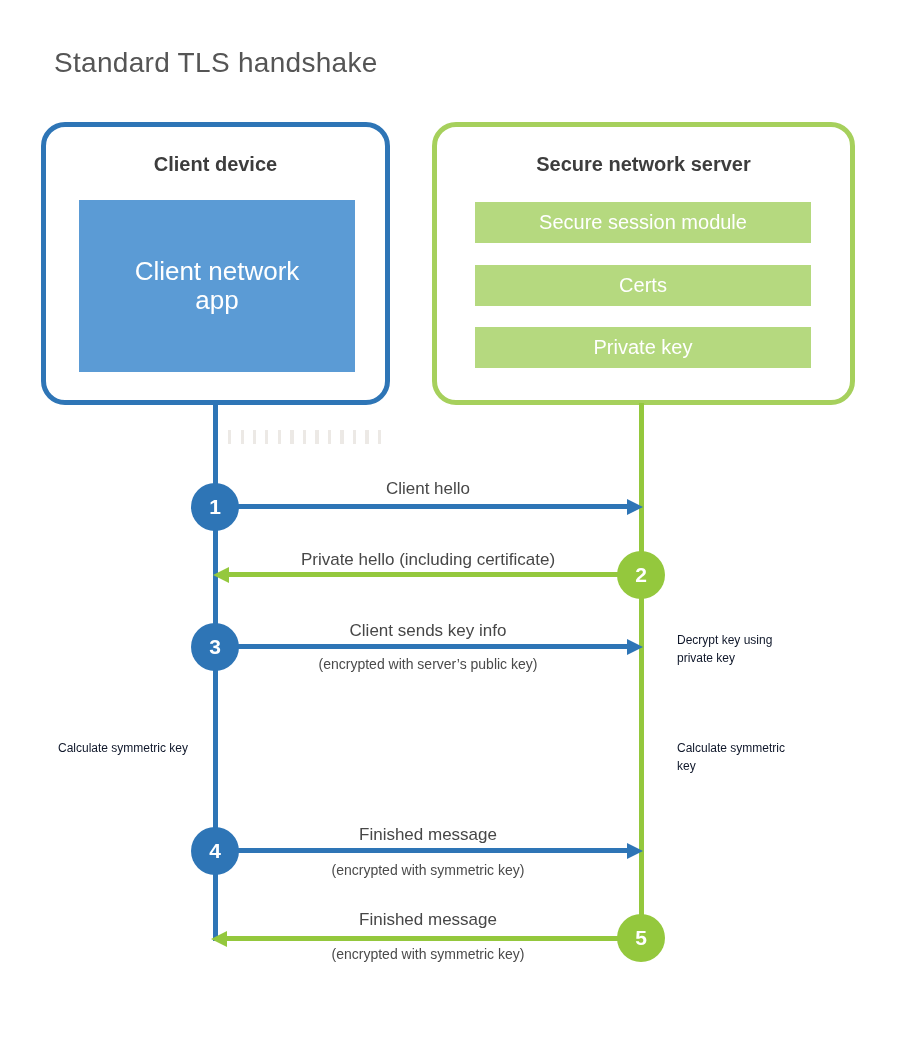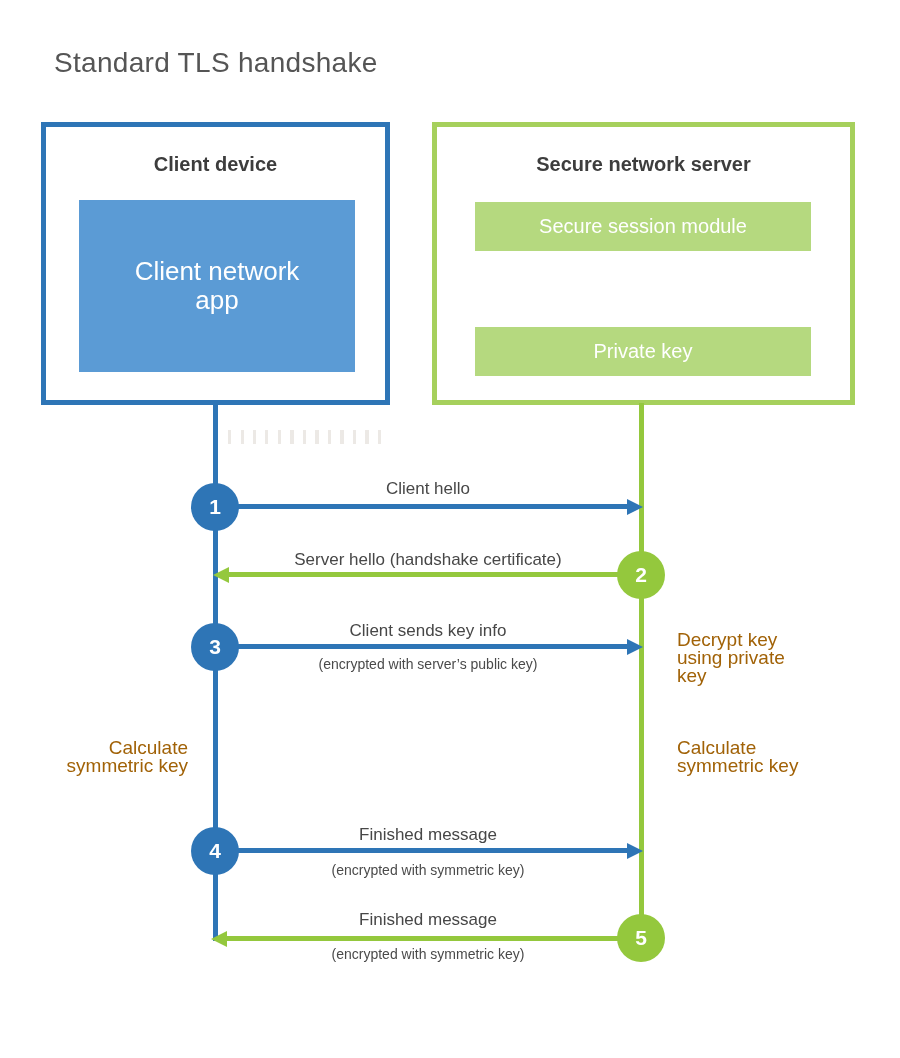--- a/index.html
+++ b/index.html
@@ -5,35 +5,35 @@
   html,body{margin:0;padding:0;background:#ffffff;}
   .canvas{
     position:relative;width:900px;height:1058px;background:#fff;overflow:hidden;
     font-family:"Liberation Sans","DejaVu Sans",sans-serif;
   }
   .title{
     position:absolute;left:37px;top:30px;margin:17px;
     font-size:28px;font-weight:300;letter-spacing:.3px;color:#555;
   }
   
-  .box{position:absolute;top:122px;height:283px;background:#fff;box-sizing:border-box;}
+  .box{position:absolute;top:122px;height:283px;background:#fff;box-sizing:border-box;border-radius:24px;}
   .box-blue{left:41px;width:349px;border:5px solid var(--blue);}
   .box-green{left:432px;width:423px;border:5px solid var(--green-border);}
   .box-heading{
     position:absolute;left:0;right:0;top:26px;text-align:center;
     font-size:20px;font-weight:700;color:#3d3d3d;
   }
   .app-rect{
     position:absolute;left:33px;top:73px;width:276px;height:172px;
     background:var(--blue-fill);color:#fff;font-size:26px;line-height:29px;
     display:flex;align-items:center;justify-content:center;text-align:center;
   }
   .app-rect span{display:block;max-width:185px;}
   .bar{
-    position:absolute;left:38px;width:336px;height:49px;background:var(--green-fill);
+    position:absolute;left:38px;width:336px;height:41px;background:var(--green-fill);
     color:#fff;font-size:20px;display:flex;align-items:center;justify-content:center;text-align:center;
   }
   .bar1{top:75px}.bar2{top:138px}.bar3{top:200px}
   
   .vline{position:absolute;width:5px;top:403px;}
   .vline-blue{left:213px;height:538px;background:var(--blue);}
   .vline-green{left:639px;height:535px;background:var(--green);}
   
   .faint-dashes{
     position:absolute;left:228px;top:430px;width:162px;height:14px;
@@ -66,21 +66,21 @@
     font-size:17px;color:#474747;
   }
   .msg-sub{
     position:absolute;left:228px;width:400px;text-align:center;
     font-size:14px;color:#4a4a4a;
   }
   .m1{top:479px;} .m2{top:550px;} .m3{top:621px;text-align:center;} .ms3{top:656px;}
   .m4{top:825px;} .ms4{top:862px;} .m5{top:910px;} .ms5{top:946px;}
   
   .note{
-    position:absolute;font-size:19px;line-height:18px;color:#a16207;
+    position:absolute;font-size:12px;line-height:18px;color:#0f172a;
   }
   .note-decrypt{left:677px;top:631px;width:130px;text-align:left;}
   .note-calc-left{left:48px;top:739px;width:140px;text-align:right;}
   .note-calc-right{left:677px;top:739px;width:130px;text-align:left;}
 </style>
 </head>
 <body>
 
 <div class="canvas" style="--blue: #2e75b6; --blue-fill: #5b9bd5; --green: #94c83d; --green-border: #a6d05c; --green-fill: #b5d97f;">
 
@@ -89,36 +89,37 @@
   <div class="box box-blue">
     <div class="box-heading">Client device</div>
     <div class="app-rect">
       <span>Client network app</span>
     </div>
   </div>
 
   <div class="box box-green">
     <div class="box-heading">Secure network server</div>
     <div class="bar bar1">Secure session module</div>
+    <div class="bar bar2">Certs</div>
     <div class="bar bar3">Private key</div>
   </div>
 
   <div class="vline vline-blue"></div>
   <div class="vline vline-green"></div>
   <div class="faint-dashes"></div>
 
   <div class="hline blue a1"></div>
   <div class="ahead right blue a1h"></div>
   <div class="num blue n1">1</div>
   <div class="msg m1">Client hello</div>
 
   <div class="hline green a2"></div>
   <div class="ahead left green a2h"></div>
   <div class="num green n2">2</div>
-  <div class="msg m2">Server hello (handshake certificate)</div>
+  <div class="msg m2">Private hello (including certificate)</div>
 
   <div class="hline blue a3"></div>
   <div class="ahead right blue a3h"></div>
   <div class="num blue n3">3</div>
   <div class="msg m3">Client sends key info</div>
   <div class="msg-sub ms3">(encrypted with server’s public key)</div>
 
   <div class="hline blue a4"></div>
   <div class="ahead right blue a4h"></div>
   <div class="num blue n4">4</div>

